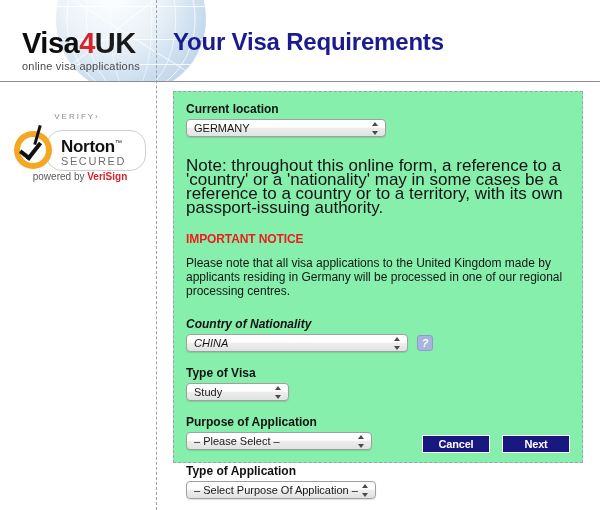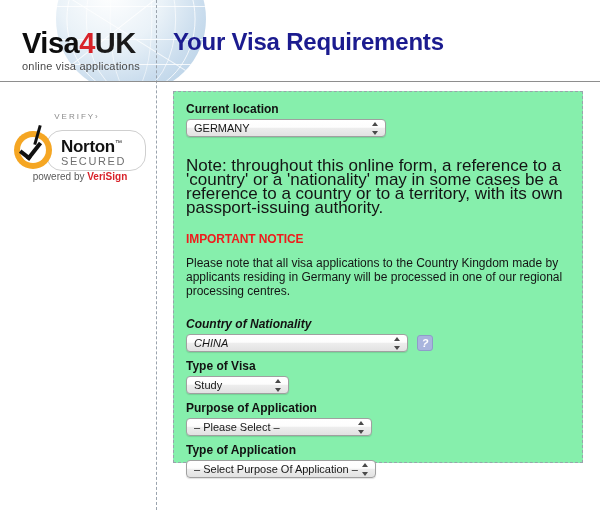--- a/index.html
+++ b/index.html
@@ -312,21 +312,21 @@
     letter-spacing: -0.1px;
   }
   .notice-body {
     font-size: 12px;
     line-height: 14px;
     color: #141414;
     margin-top: 10px;
   }
 
   .block { margin-top: 19px; font-style: italic; }
-  .block-tight { margin-top: 7px; }
+  .block-tight { margin-top: 14px; }
 
   .nat-row {
     display: flex;
     align-items: center;
   }
   .help-icon {
     width: 16px;
     height: 16px;
     margin-left: 9px;
     border-radius: 3px;
@@ -416,21 +416,21 @@
       <span class="arrows">
           <i class="up"></i>
           <i class="dn"></i>
         </span>
     </div>
   </div>
 
   <div class="note-text">Note: throughout this online form, a reference to a 'country' or a 'nationality' may in some cases be a reference to a country or to a territory, with its own passport-issuing authority.</div>
 
   <div class="notice-title">IMPORTANT NOTICE</div>
-  <div class="notice-body">Please note that all visa applications to the Country Kingdom made by applicants residing in Germany will be processed in one of our regional processing centres.</div>
+  <div class="notice-body">Please note that all visa applications to the United Kingdom made by applicants residing in Germany will be processed in one of our regional processing centres.</div>
 
   <div class="block">
     <div class="field-label">Country of Nationality</div>
     <div class="nat-row">
       <div class="sel w-nat">
         <span>CHINA</span>
         <span class="arrows">
             <i class="up"></i>
             <i class="dn"></i>
           </span>
@@ -465,14 +465,18 @@
     <div class="field-label">Type of Application</div>
     <div class="sel w-typeapp">
       <span>– Select Purpose Of Application –</span>
       <span class="arrows">
           <i class="up"></i>
           <i class="dn"></i>
         </span>
     </div>
   </div>
 
+  <div id="button-row">
+    <div class="btn">Cancel</div>
+    <div class="btn">Next</div>
+  </div>
 
 </div>
 
 </body></html>

